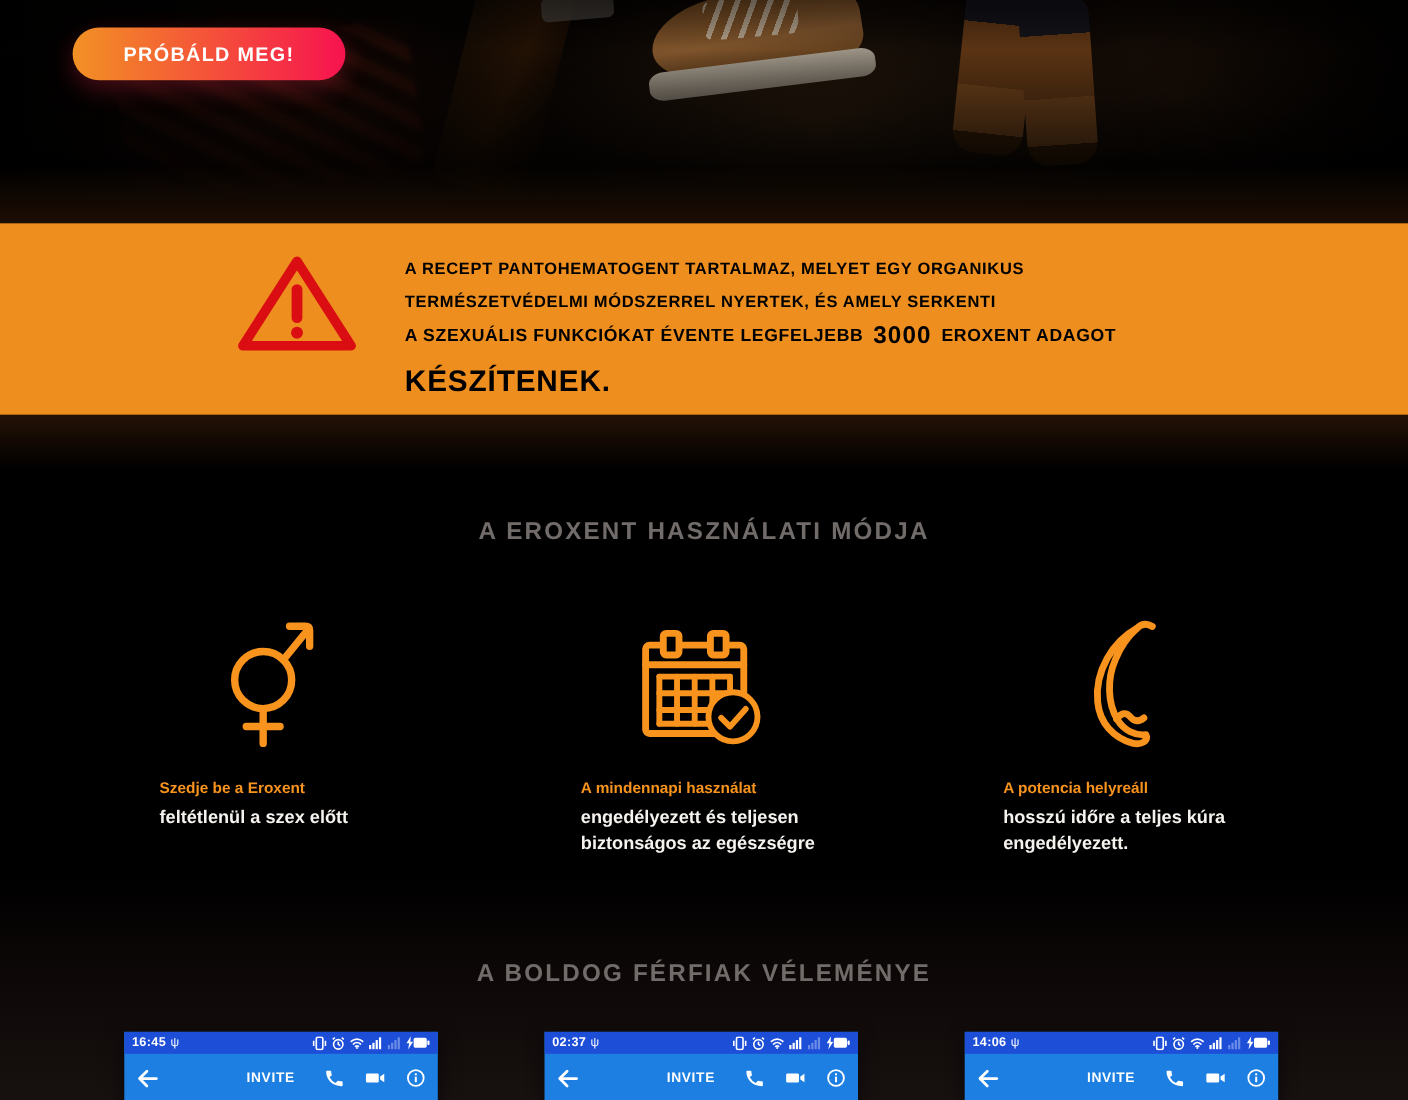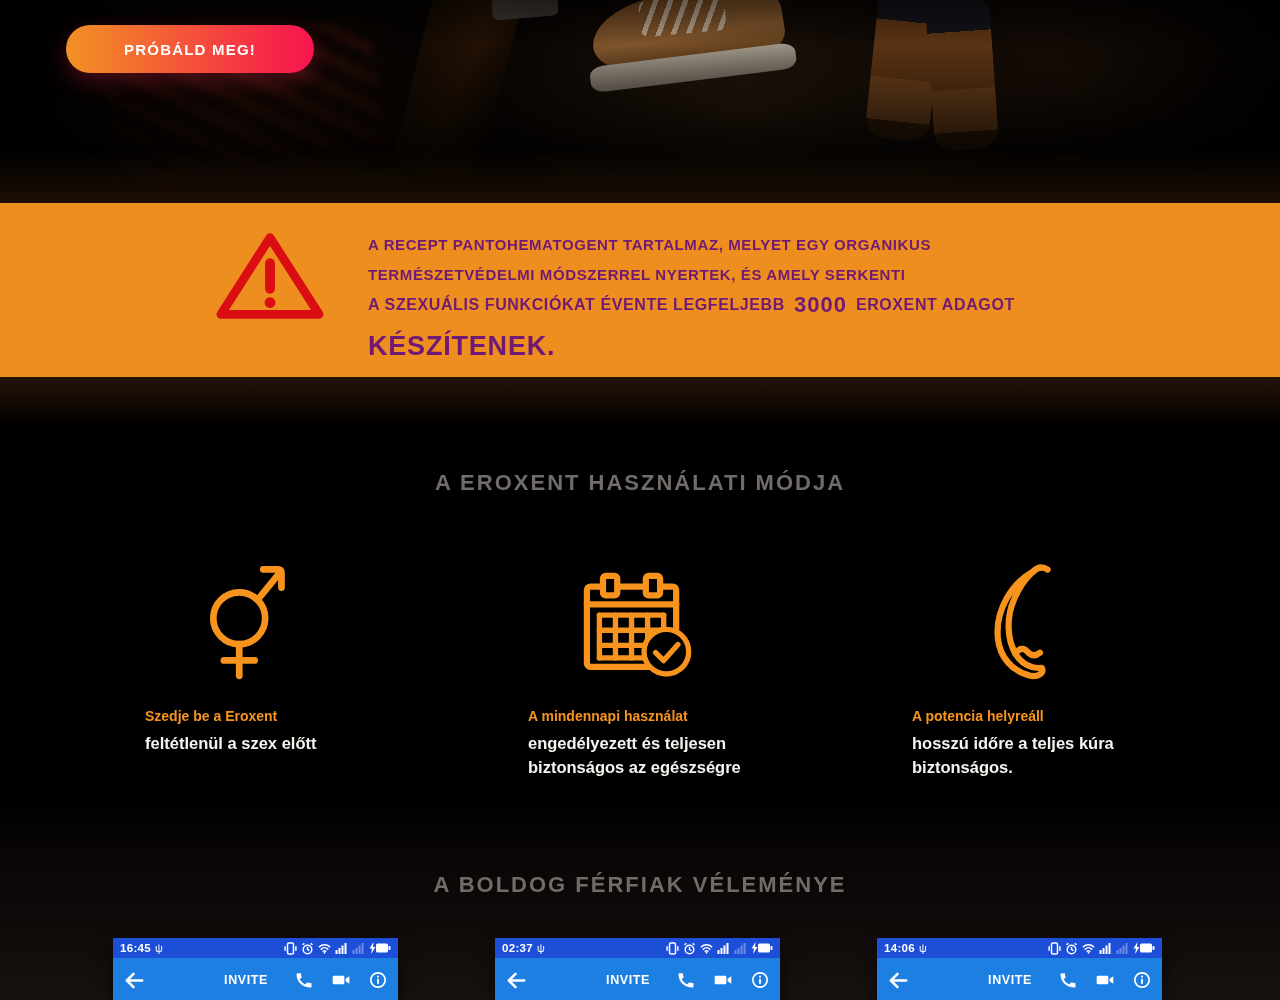--- a/index.html
+++ b/index.html
@@ -31,33 +31,33 @@
   .hp-boot{position:absolute;width:64px;height:152px;border-radius:16px 16px 20px 20px;
     background:linear-gradient(180deg,#15151c 0 22%, #6a3c17 22% 60%, #7e4b1f 60% 88%, #3c2108 88%);}
   .hp-boot.b1{left:872px;top:-12px;transform:rotate(6deg);}
   .hp-boot.b2{left:930px;top:-2px;transform:rotate(-4deg);}
   .hp-fade{position:absolute;inset:0;background:
     linear-gradient(90deg, rgba(0,0,0,.85), rgba(0,0,0,0) 18%, rgba(0,0,0,0) 80%, rgba(0,0,0,.7)),
     linear-gradient(180deg, rgba(0,0,0,.5) 0%, rgba(0,0,0,.15) 22%, rgba(0,0,0,.55) 55%, #000 92%);}
 
   .cta{position:absolute;left:66px;top:25px;width:248px;height:48px;border:none;border-radius:24px;
     background:linear-gradient(90deg,#f29124,#f7134f);color:#fff;font-family:inherit;
-    font-size:15px;font-weight:700;letter-spacing:1.2px;cursor:pointer;z-index:5;
+    font-size:18px;font-weight:700;letter-spacing:1.2px;cursor:pointer;z-index:5;
     box-shadow:0 8px 22px rgba(230,40,70,.30);}
 
   
   .glow-above{position:absolute;left:0;top:152px;width:100%;height:51px;z-index:2;pointer-events:none;
     background:linear-gradient(180deg, rgba(0,0,0,0), rgba(145,72,20,.20));}
   .glow-below{position:absolute;left:0;top:377px;width:100%;height:56px;
     background:linear-gradient(180deg, rgba(150,75,22,.24), rgba(0,0,0,0) 90%);}
 
   
   .banner{position:absolute;left:0;top:203px;width:1280px;height:174px;background:#ee8e1e;z-index:3;}
   .tri{position:absolute;left:213px;top:25px;}
-  .banner-text{position:absolute;left:368px;top:27px;color:#701a75;font-weight:700;}
+  .banner-text{position:absolute;left:368px;top:27px;color:#000000;font-weight:700;}
   .bline{font-size:15px;letter-spacing:.6px;line-height:30px;white-space:nowrap;}
   .bline3{display:flex;align-items:baseline;gap:9px;height:38px;}
   .bline3 .small{font-size:16px;letter-spacing:.6px;}
   .bnum{font-size:22px;font-weight:800;letter-spacing:1px;position:relative;top:2px;}
   .bline4{font-size:27px;font-weight:800;letter-spacing:.8px;margin-top:3px;}
 
   
   .section-title{position:absolute;left:0;width:100%;text-align:center;color:#716c69;
     font-size:22px;font-weight:700;letter-spacing:2px;}
   .usage-title{top:452px;}
@@ -171,21 +171,21 @@
 
   <div class="col col3">
     <div class="icon-wrap">
       <svg width="86" height="130" viewBox="0 0 90 134" fill="none" stroke="#f8941d" stroke-width="6.5" stroke-linecap="round" stroke-linejoin="round">
         <path d="M62 12 C 40 24, 22 52, 25 82 C 27 102, 40 116, 58 121 C 66 123, 74 119, 71 113 C 61 114, 50 109, 44 99 C 34 83, 34 59, 42 41 C 47 29, 54 19, 62 12 Z"></path>
         <path d="M62 12 q7 -7 15 -2"></path>
         <path d="M43 98 q7 -9 13 -2 t13 1"></path>
       </svg>
     </div>
     <div class="col-title">A potencia helyreáll</div>
-    <div class="col-text">hosszú időre a teljes kúra biztonságos.</div>
+    <div class="col-text">hosszú időre a teljes kúra engedélyezett.</div>
   </div>
 
   <div class="reviews-bg"></div>
   <h2 class="section-title reviews-title">A BOLDOG FÉRFIAK VÉLEMÉNYE</h2>
 
   <div class="phone p1">
     <div class="statusbar">
       <span class="sb-time">16:45</span>
       <span class="sb-usb">ψ</span>
       <span class="sb-right">

